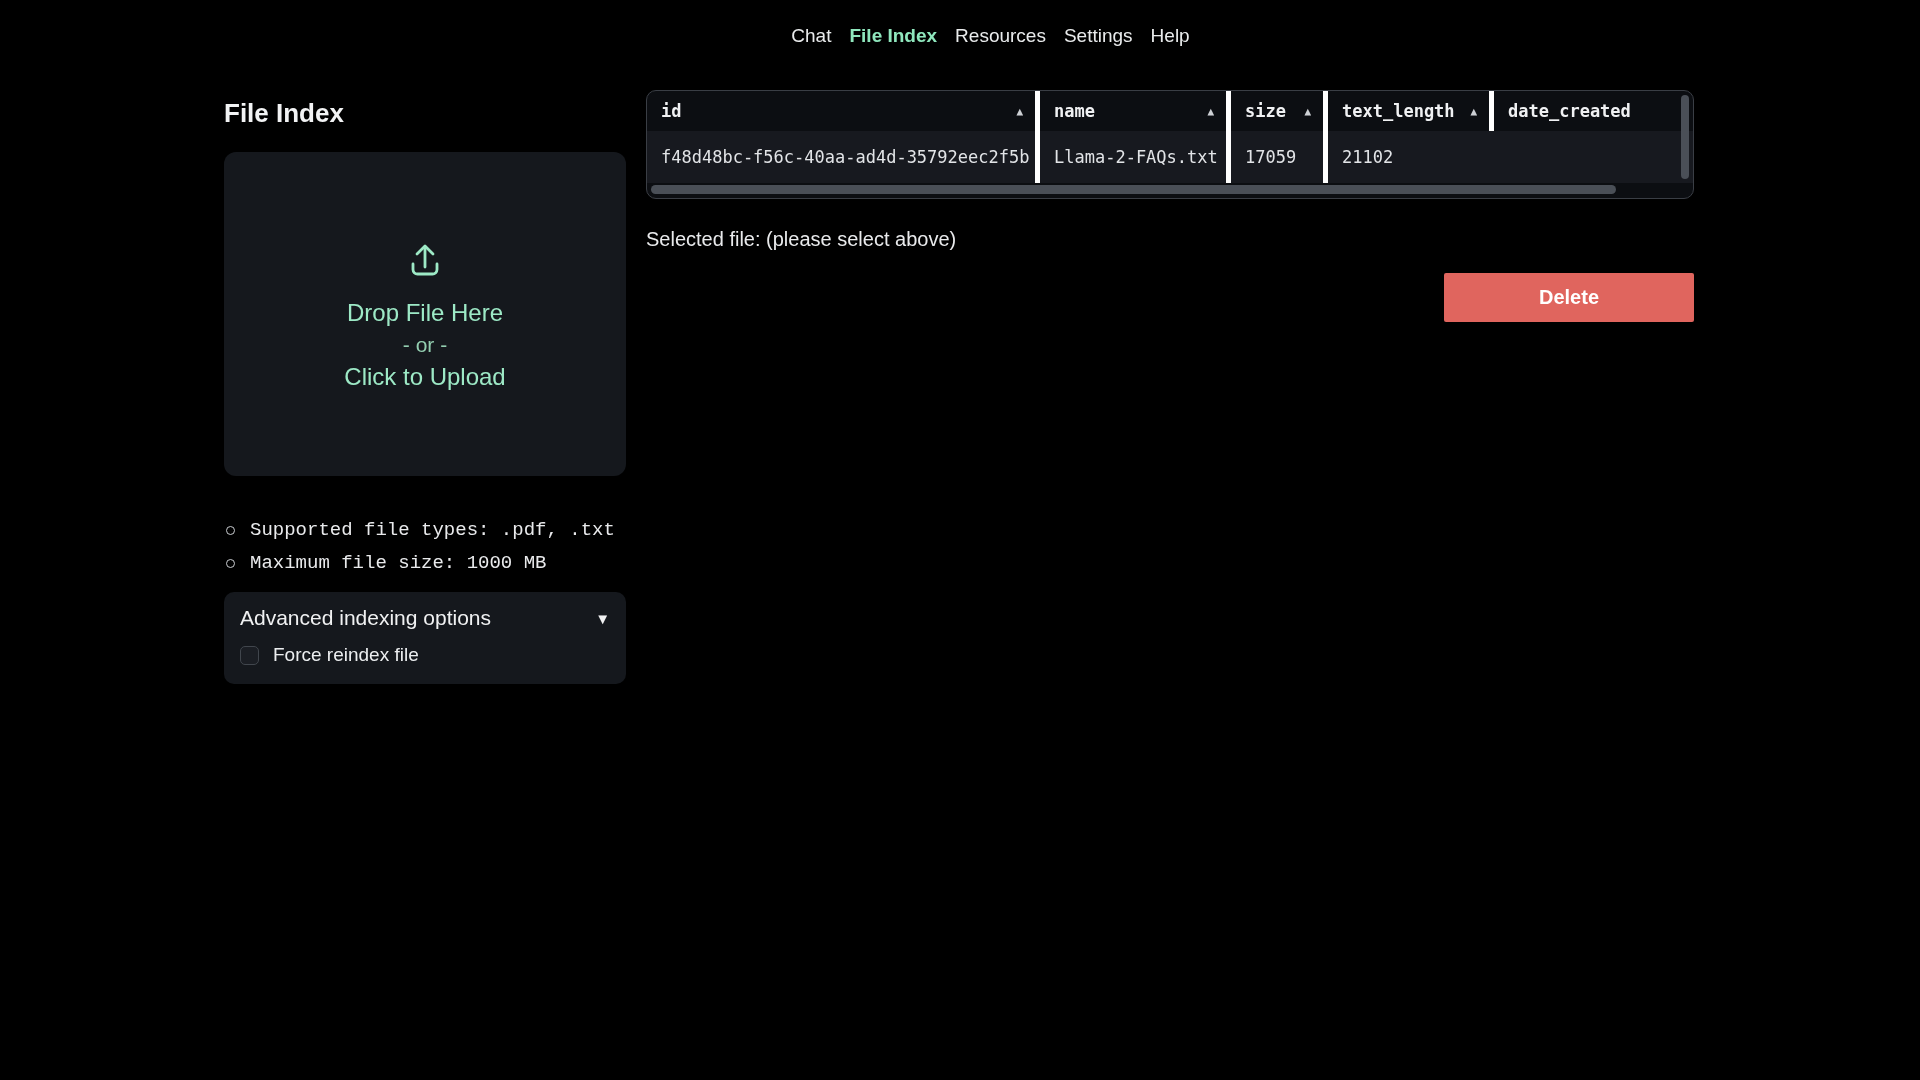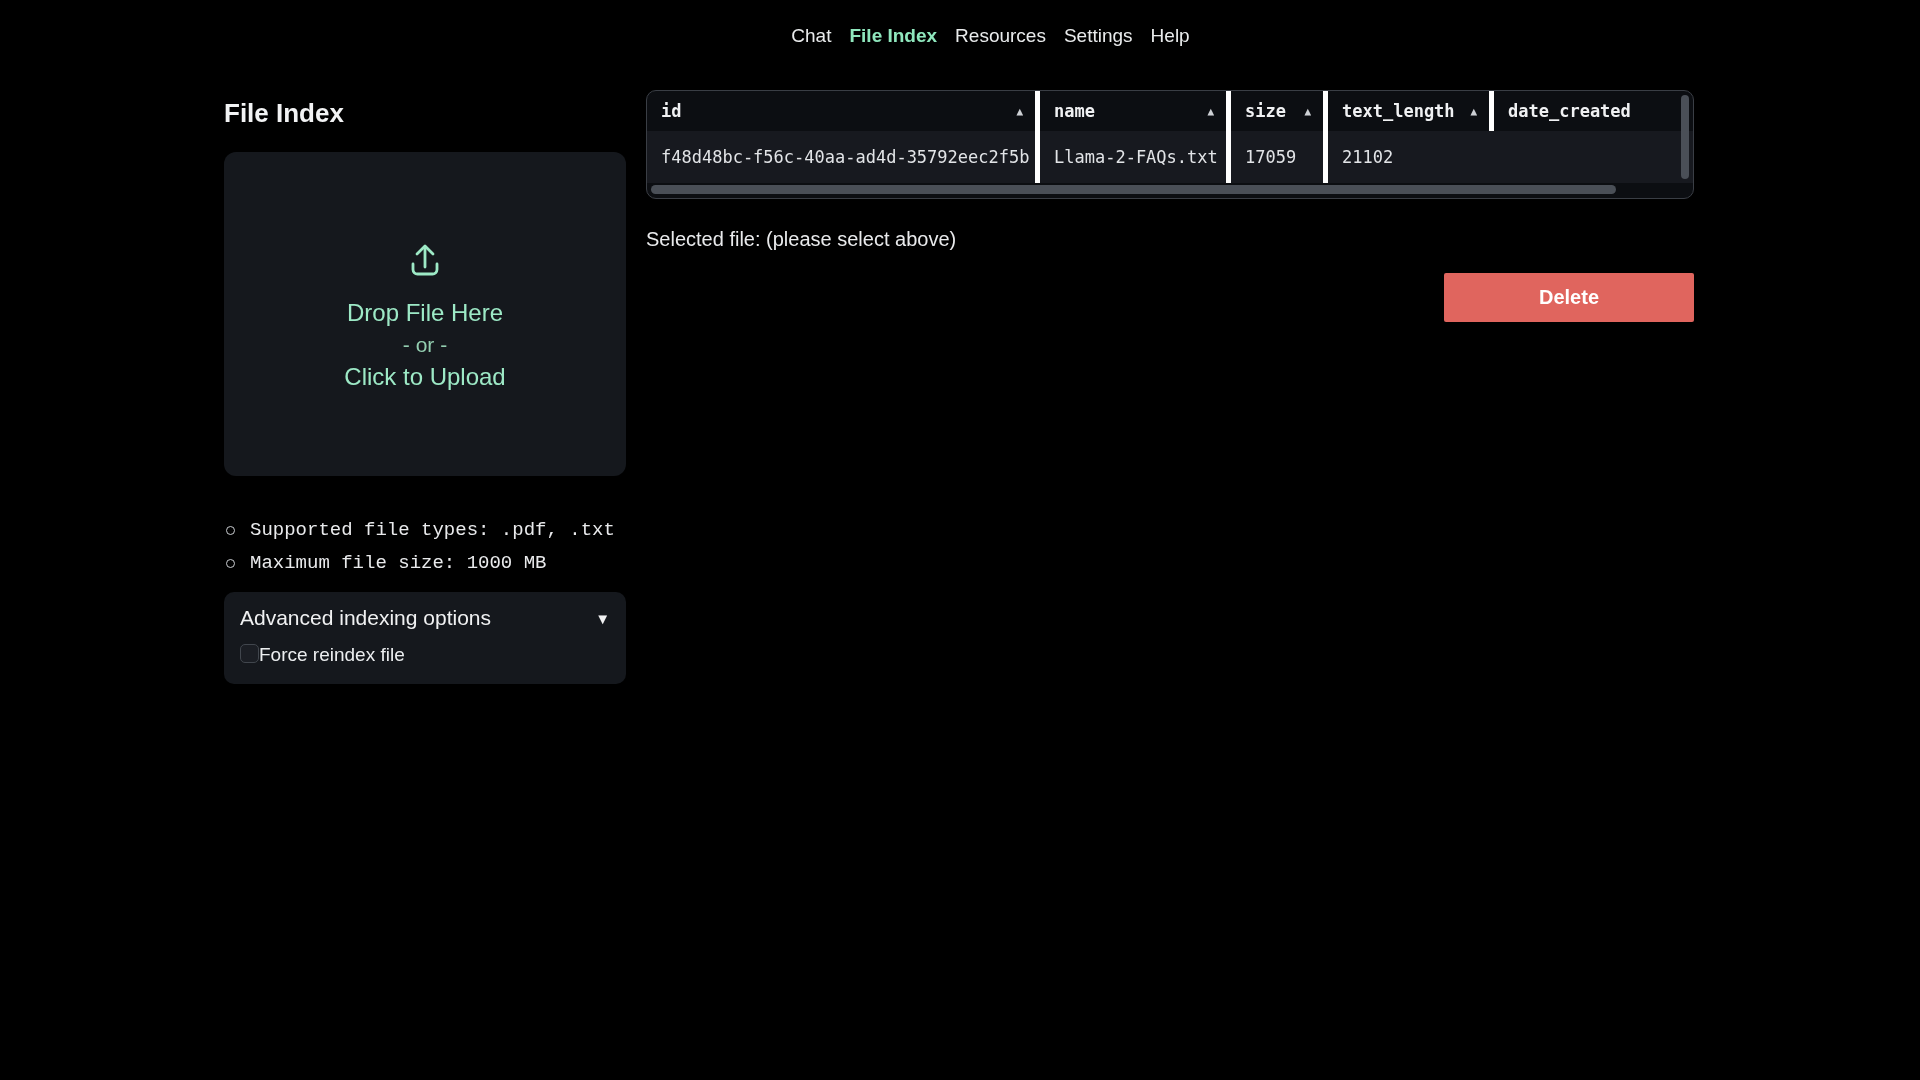--- a/index.html
+++ b/index.html
@@ -50,21 +50,21 @@
   }
   
   .accordion{
     margin-top:12px;background:#15181d;border-radius:10px;padding:14px 16px 18px 16px;
   }
   .acc-header{
     display:flex;align-items:center;justify-content:space-between;cursor:pointer;gap:12px;
   }
   .acc-title{font-size:21px;color:#f0f1f2;}
   .acc-caret{font-size:15px;color:#f0f1f2;line-height:1;}
-  .acc-body{display:flex;align-items:flex-start;margin-top:14px;}
+  .acc-body{display:flex;align-items:center;gap:14px;margin-top:14px;}
   .checkbox{
     appearance:none;-webkit-appearance:none;width:19px;height:19px;margin:0;
     border:1.5px solid #41464d;border-radius:5px;background:#1b1e24;cursor:pointer;flex:none;
   }
   .checkbox-label{font-size:19px;color:#eceef0;cursor:pointer;}
   
   .btn-upload{
     margin-top:21px;height:50px;border:none;border-radius:10px;cursor:pointer;
     background:linear-gradient(90deg,#34d09b 0%,#4287f5 100%);
     color:#fff;font-size:20px;font-weight:700;font-family:"Liberation Sans",sans-serif;

